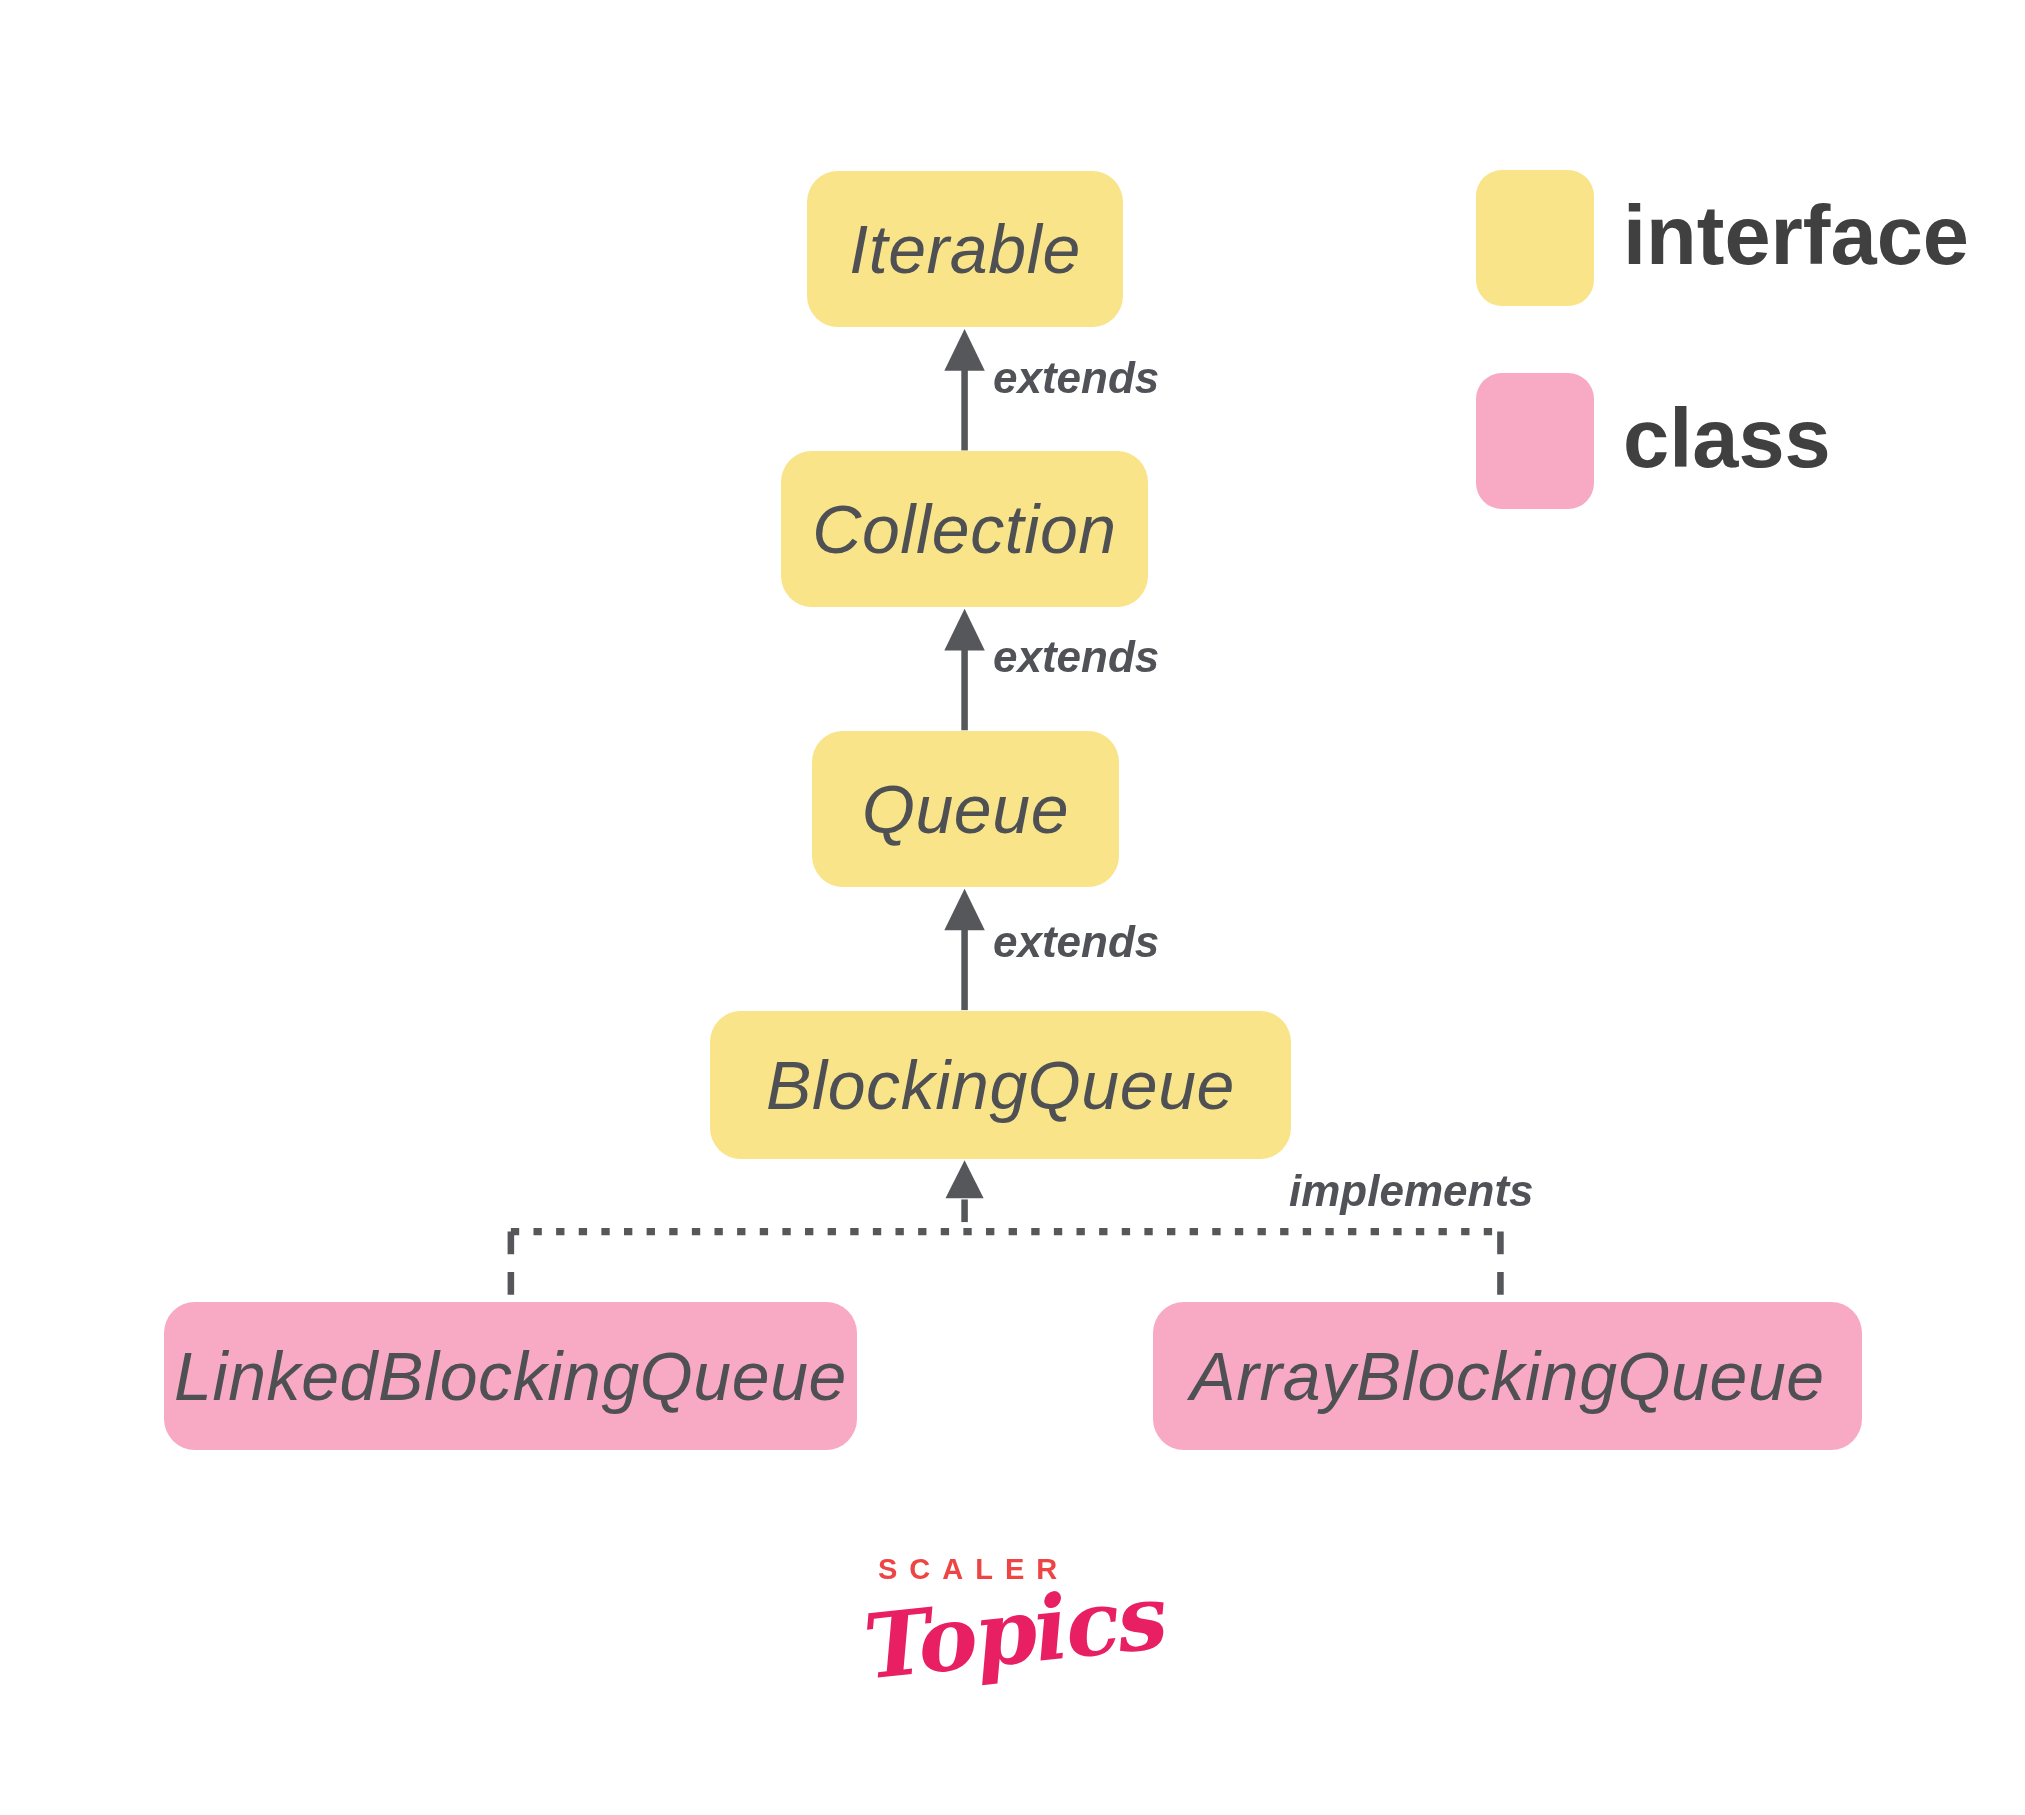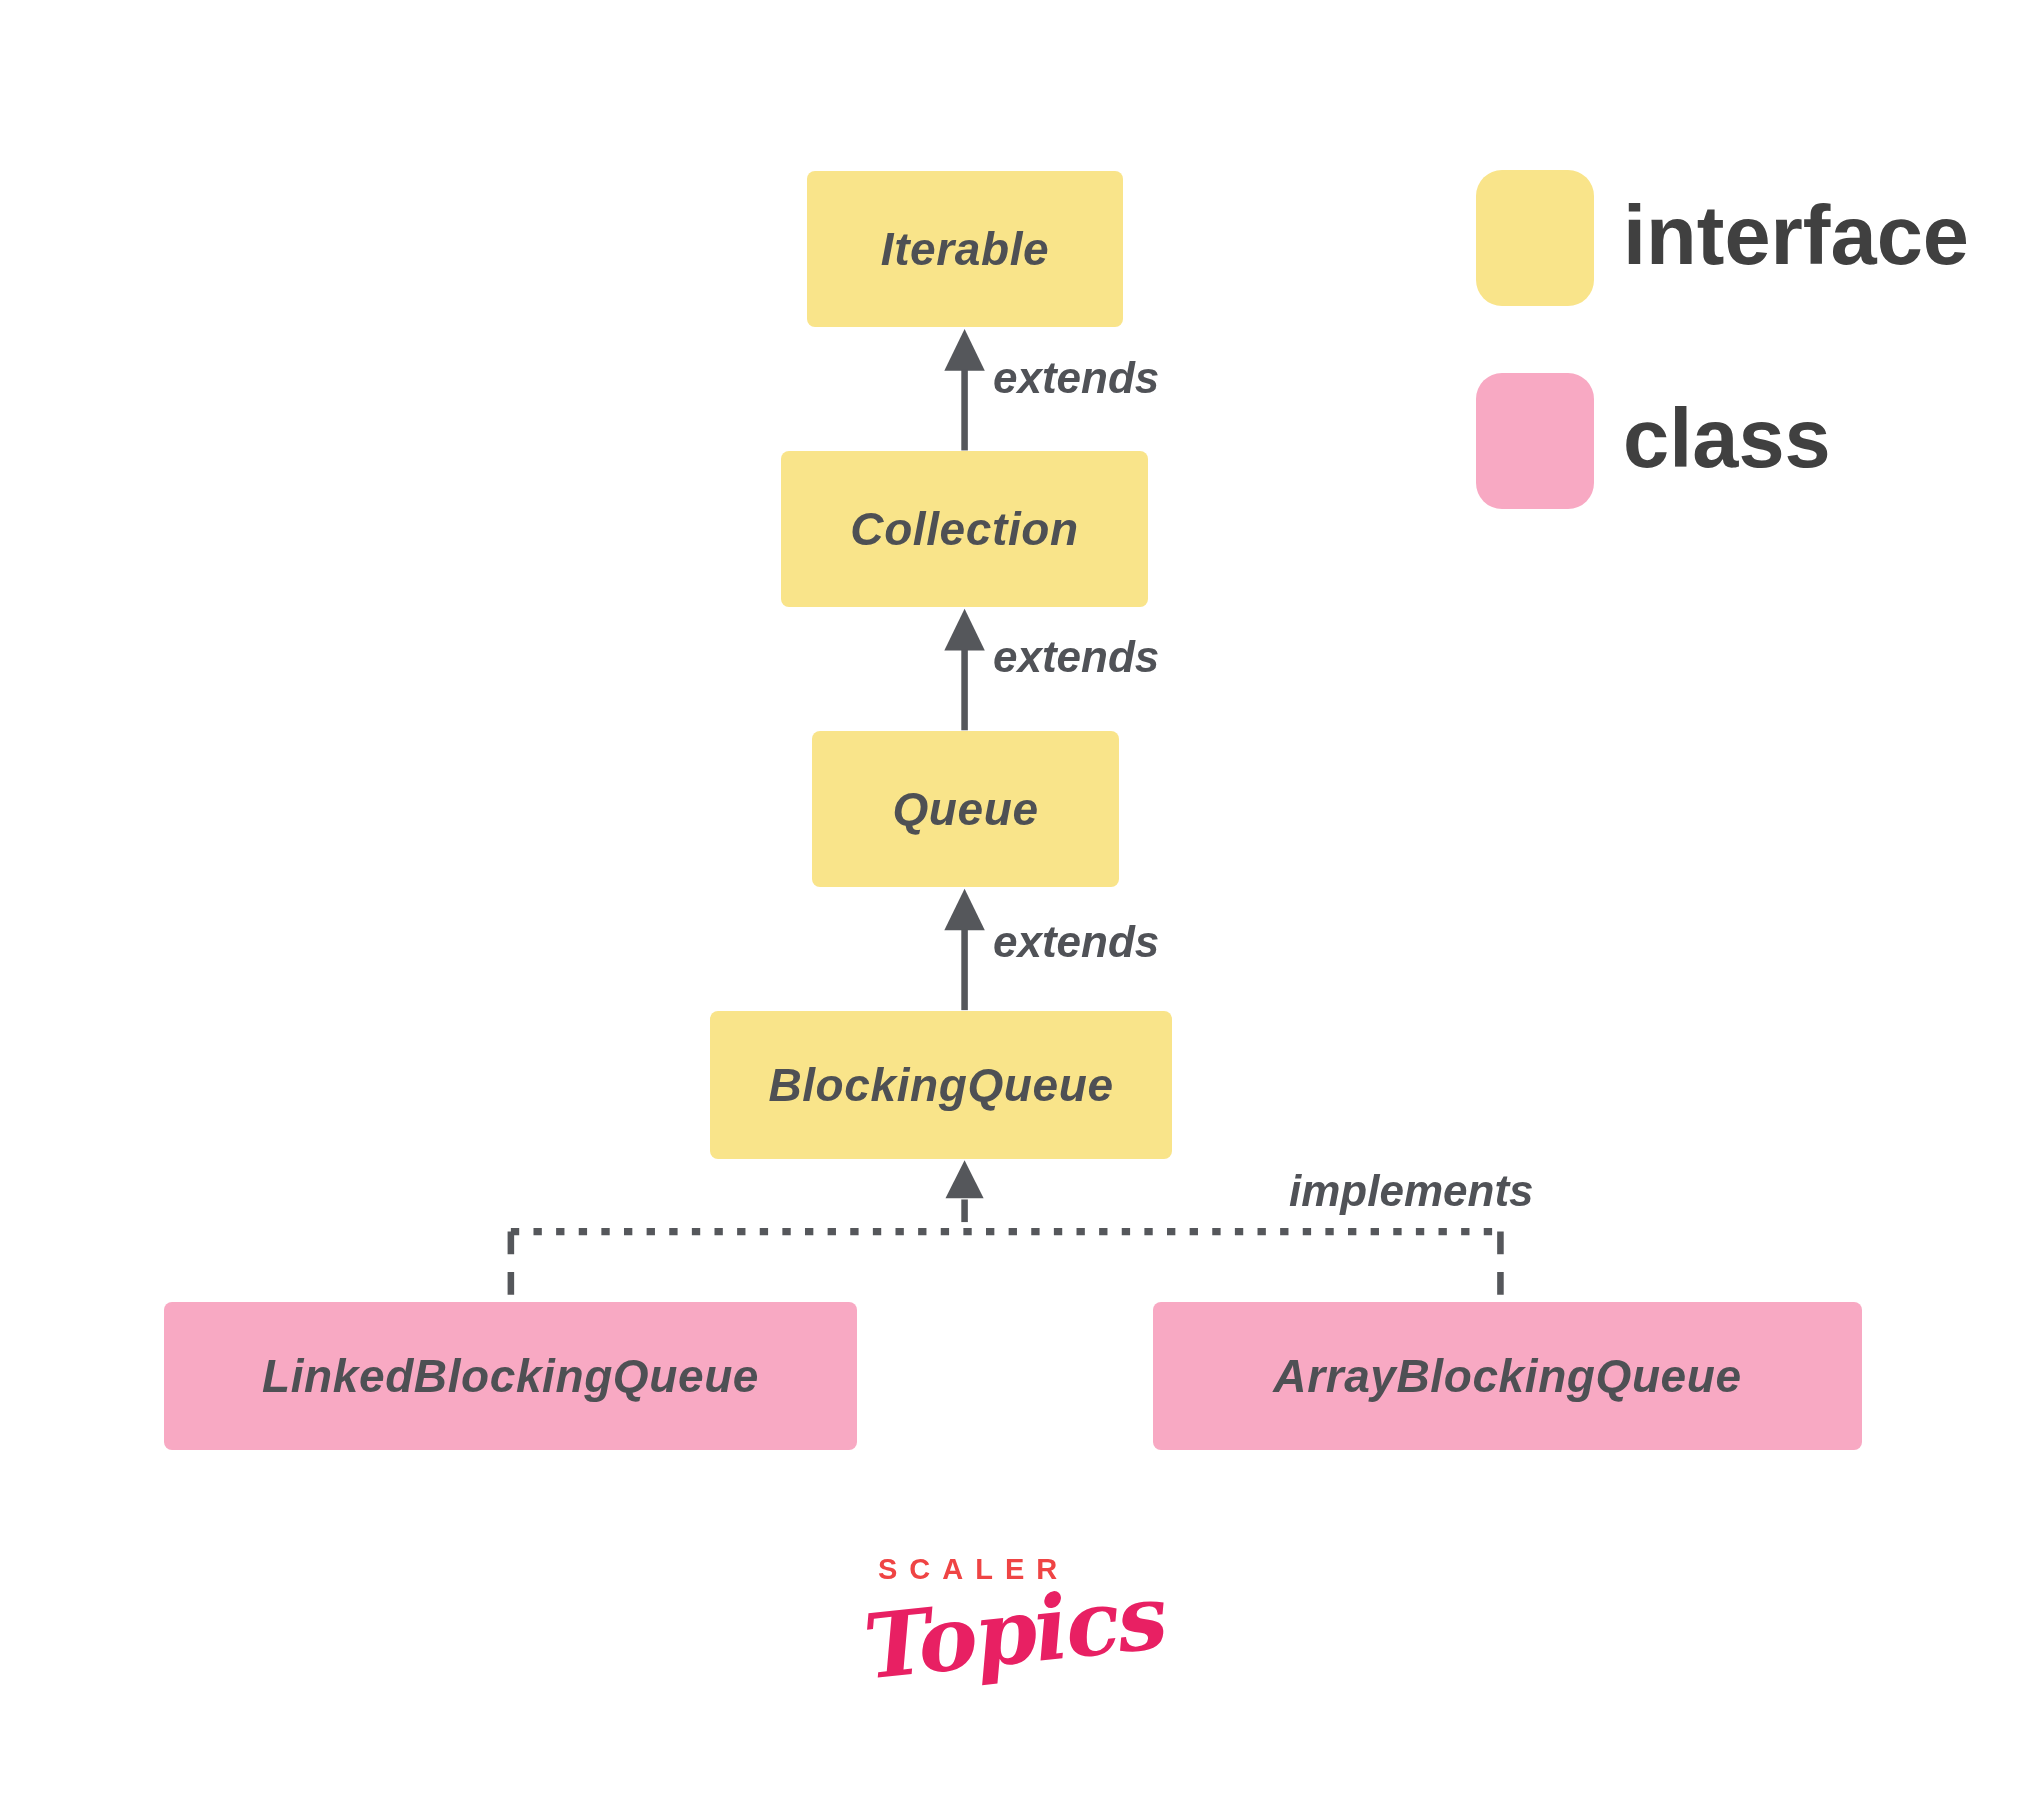--- a/index.html
+++ b/index.html
@@ -8,22 +8,22 @@
     font-family:"Liberation Sans",sans-serif;
   }
   svg.connectors{position:absolute;left:0;top:0;width:2025px;height:1816px;}
   .solid-line{stroke:#55575B;stroke-width:11;}
   .dash-long{stroke:#55575B;stroke-width:11;stroke-dasharray:38 30;}
   .dash-dot{stroke:#55575B;stroke-width:12;stroke-dasharray:14 24;}
   .head{fill:#55575B;stroke:none;}
 
   .box{
     position:absolute;display:flex;align-items:center;justify-content:center;
-    border-radius:8px;font-style:italic;font-weight:bold;color:#4E5054;
-    font-size:46px;letter-spacing:0.6px;
+    border-radius:31px;font-style:italic;font-weight:normal;color:#4E5054;
+    font-size:68px;letter-spacing:0.6px;
   }
   .box.interface{background:#F9E48A;}
   .box.class{background:#F8A9C3;}
 
   .edge-label{
     position:absolute;font-style:italic;font-weight:600;color:#505257;
     font-size:44px;white-space:nowrap;
   }
 
   .legend-swatch{position:absolute;width:118px;height:136px;border-radius:26px;}
@@ -79,21 +79,21 @@
   </div>
 
   <div class="box interface" style="left:781px;top:451px;width:367px;height:156px;">
     <span>Collection</span>
   </div>
 
   <div class="box interface" style="left:812px;top:731px;width:307px;height:156px;">
     <span>Queue</span>
   </div>
 
-  <div class="box interface" style="left:710px;top:1011px;width:462px;height:148px;">
+  <div class="box interface" style="left:710px;top:1011px;width:581px;height:148px;">
     <span>BlockingQueue</span>
   </div>
 
   <div class="box class" style="left:164px;top:1302px;width:693px;height:148px;">
     <span>LinkedBlockingQueue</span>
   </div>
 
   <div class="box class" style="left:1153px;top:1302px;width:709px;height:148px;">
     <span>ArrayBlockingQueue</span>
   </div>

